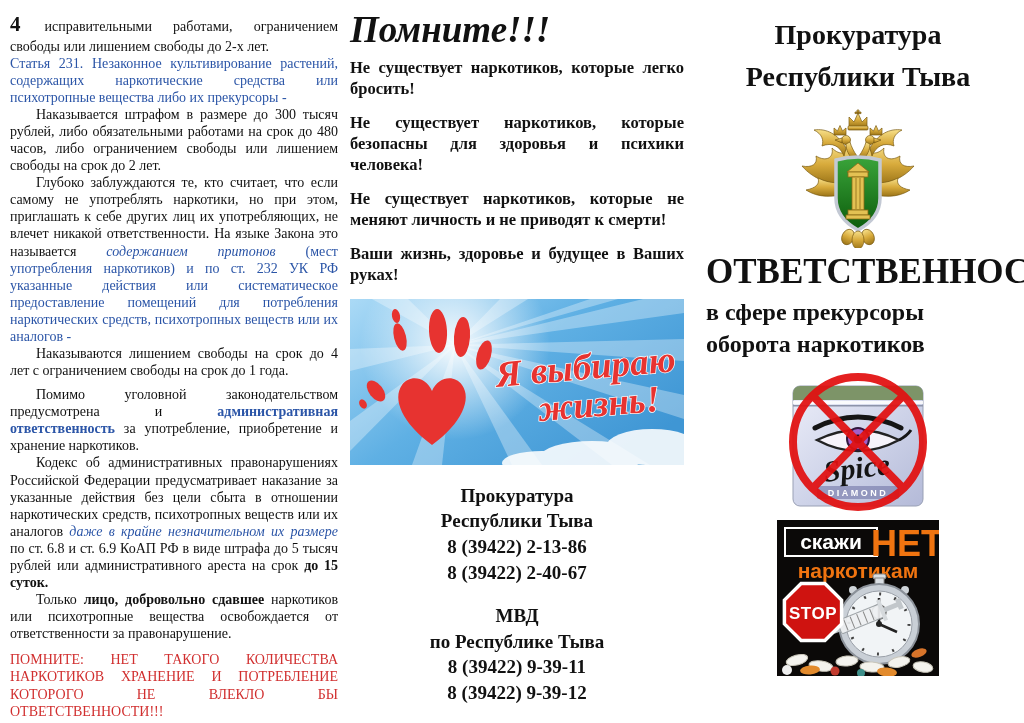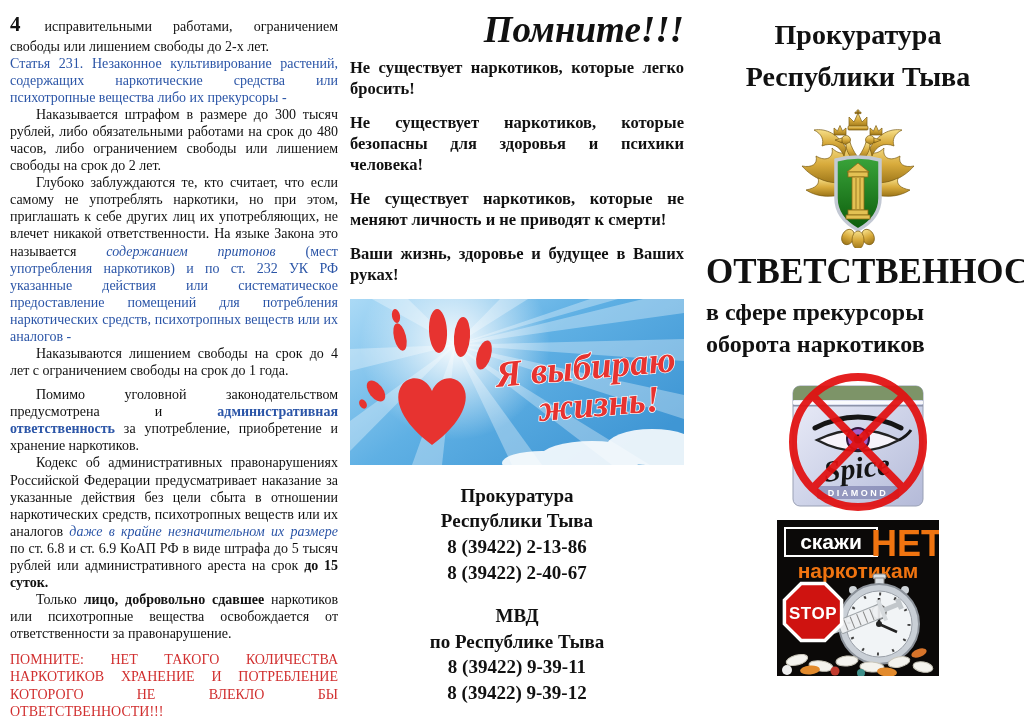--- a/index.html
+++ b/index.html
@@ -17,21 +17,21 @@
   .indent{text-indent:26px;}
   .pagenum{font-weight:bold;font-size:21px;margin-right:24px;font-style:normal;}
   .blue{color:#2b55a7;}
   .blue-b{color:#2b55a7;font-weight:bold;}
   .blue-i{color:#2b55a7;font-style:italic;margin-top:28px;}
   .b{font-weight:bold;}
   .gap-top{margin-top:7px !important;}
   .reminder{color:#d12f2f;font-size:17.5px;line-height:1.28;text-align:center;margin:9px 0 7px !important;text-indent:0;}
 
   
-  .m-title{font-size:37px;font-weight:bold;font-style:italic;text-align:right;margin:0 0 7px;}
+  .m-title{font-size:37px;font-weight:bold;font-style:italic;text-align:left;margin:0 0 7px;}
   .m-body{font-weight:bold;font-size:16.5px;line-height:1.27;text-align:justify;margin:0 0 13px;}
   .hand-image{display:block;margin:3px auto 0;}
   .contacts{text-align:center;font-weight:bold;font-size:19px;line-height:1.35;margin-top:18px;}
   .contacts.second{margin-top:18px;}
 
   
   .r-title{font-size:28px;font-weight:bold;text-align:center;line-height:1.5;margin:0;}
   .emblem{display:block;margin:8px auto 0;}
   .r-heading{font-size:35px;font-weight:bold;margin:4px 0 0 8px;line-height:1.15;}
   .r-sub{font-size:24px;font-weight:bold;line-height:1.33;margin:5px 0 0 8px;}

